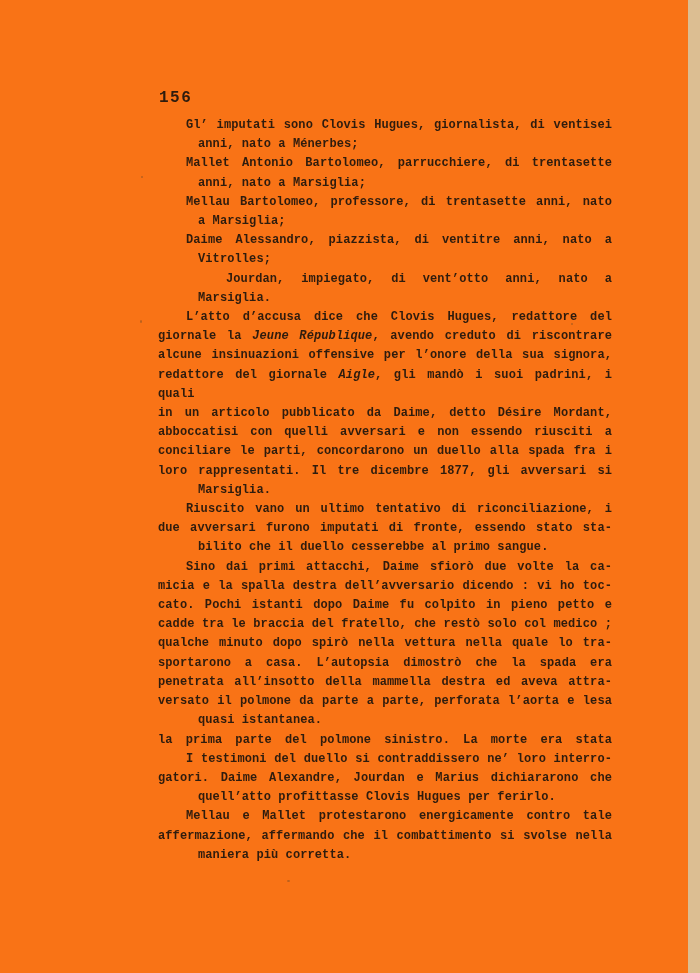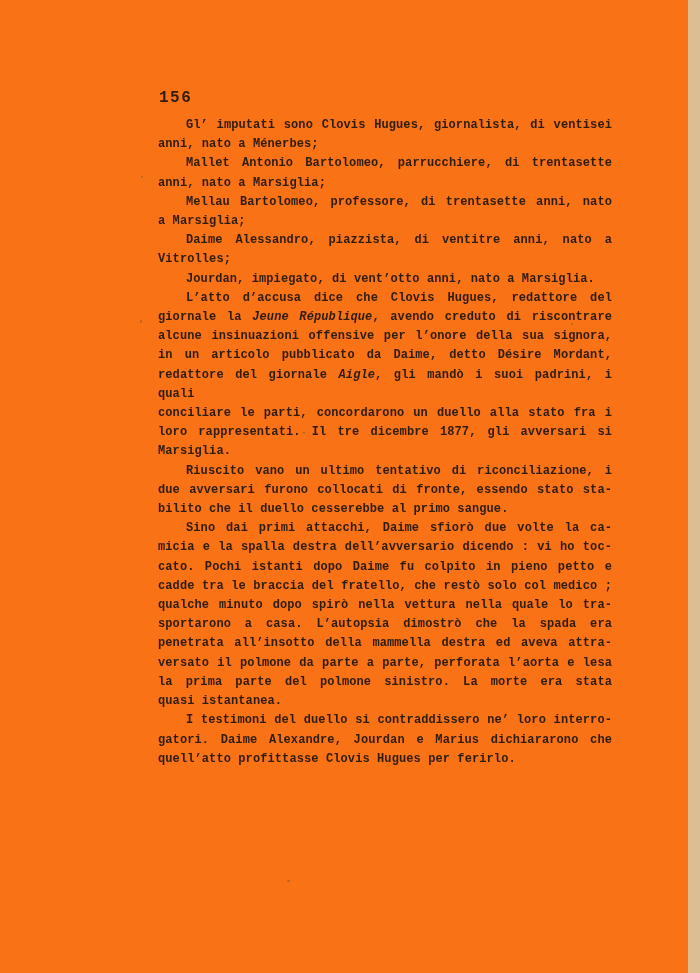--- a/index.html
+++ b/index.html
@@ -33,21 +33,21 @@
     font-weight: bold;
     line-height: 19.2px;
     letter-spacing: 0.1px;
   }
   .paragraph { margin: 0; }
   .line {
     text-align: justify;
     text-align-last: justify;
     white-space: normal;
   }
-  .line.plast { text-align-last: left; }
+  .line.plast { text-align-last: left; margin-left: 40px; }
   .line.first { text-indent: 28px; }
   .it { font-style: italic; margin-top: 21px; }
   .speck {
     position: absolute;
     background: #6b4a28;
     border-radius: 50%;
     opacity: 0.45;
   }
 </style>
 </head>
@@ -73,47 +73,53 @@
         <div class="line first"><span>Daime Alessandro, piazzista, di ventitre anni, nato a</span></div>
         <div class="line plast"><span>Vitrolles;</span></div>
       </div>
       <div class="paragraph">
         <div class="line first plast"><span>Jourdan, impiegato, di vent’otto anni, nato a Marsiglia.</span></div>
       </div>
       <div class="paragraph">
         <div class="line first"><span>L’atto d’accusa dice che Clovis Hugues, redattore del</span></div>
         <div class="line"><span>giornale la </span><span class="it">Jeune République</span><span>, avendo creduto di riscontrare</span></div>
         <div class="line"><span>alcune insinuazioni offensive per l’onore della sua signora,</span></div>
+        <div class="line"><span>redattore del giornale </span><span class="it">Aigle</span><span>, gli mandò i suoi padrini, i quali</span></div>
         <div class="line"><span>in un articolo pubblicato da Daime, detto Désire Mordant,</span></div>
-        <div class="line"><span>redattore del giornale </span><span class="it">Aigle</span><span>, gli mandò i suoi padrini, i quali</span></div>
-        <div class="line"><span>conciliare le parti, concordarono un duello alla stato fra i</span></div>
+        <div class="line"><span>abboccatisi con quelli avversari e non essendo riusciti a</span></div>
+        <div class="line"><span>conciliare le parti, concordarono un duello alla spada fra i</span></div>
         <div class="line"><span>loro rappresentati. Il tre dicembre 1877, gli avversari si</span></div>
         <div class="line plast"><span>Marsiglia.</span></div>
       </div>
       <div class="paragraph">
         <div class="line first"><span>Riuscito vano un ultimo tentativo di riconciliazione, i</span></div>
-        <div class="line"><span>due avversari furono collocati di fronte, essendo stato sta-</span></div>
+        <div class="line"><span>due avversari furono imputati di fronte, essendo stato sta-</span></div>
         <div class="line plast"><span>bilito che il duello cesserebbe al primo sangue.</span></div>
       </div>
       <div class="paragraph">
         <div class="line first"><span>Sino dai primi attacchi, Daime sfiorò due volte la ca-</span></div>
         <div class="line"><span>micia e la spalla destra dell’avversario dicendo : vi ho toc-</span></div>
         <div class="line"><span>cato. Pochi istanti dopo Daime fu colpito in pieno petto e</span></div>
         <div class="line"><span>cadde tra le braccia del fratello, che restò solo col medico ;</span></div>
         <div class="line"><span>qualche minuto dopo spirò nella vettura nella quale lo tra-</span></div>
         <div class="line"><span>sportarono a casa. L’autopsia dimostrò che la spada era</span></div>
         <div class="line"><span>penetrata all’insotto della mammella destra ed aveva attra-</span></div>
         <div class="line"><span>versato il polmone da parte a parte, perforata l’aorta e lesa</span></div>
+        <div class="line plast"><span>quasi istantanea.</span></div>
         <div class="line"><span>la prima parte del polmone sinistro. La morte era stata</span></div>
-        <div class="line plast"><span>quasi istantanea.</span></div>
       </div>
       <div class="paragraph">
         <div class="line first"><span>I testimoni del duello si contraddissero ne’ loro interro-</span></div>
         <div class="line"><span>gatori. Daime Alexandre, Jourdan e Marius dichiararono che</span></div>
         <div class="line plast"><span>quell’atto profittasse Clovis Hugues per ferirlo.</span></div>
+      </div>
+      <div class="paragraph">
+        <div class="line first"><span>Mellau e Mallet protestarono energicamente contro tale</span></div>
+        <div class="line"><span>affermazione, affermando che il combattimento si svolse nella</span></div>
+        <div class="line plast"><span>maniera più corretta.</span></div>
       </div>
     </div>
 
   <div class="speck" style="left:141px; top:176px; width:2px; height:2px;"></div>
   <div class="speck" style="left:140px; top:320px; width:2px; height:3px;"></div>
   <div class="speck" style="left:571px; top:323px; width:2px; height:2px;"></div>
   <div class="speck" style="left:303px; top:432px; width:2px; height:2px;"></div>
   <div class="speck" style="left:287px; top:880px; width:3px; height:2px;"></div>
 </div>
 

